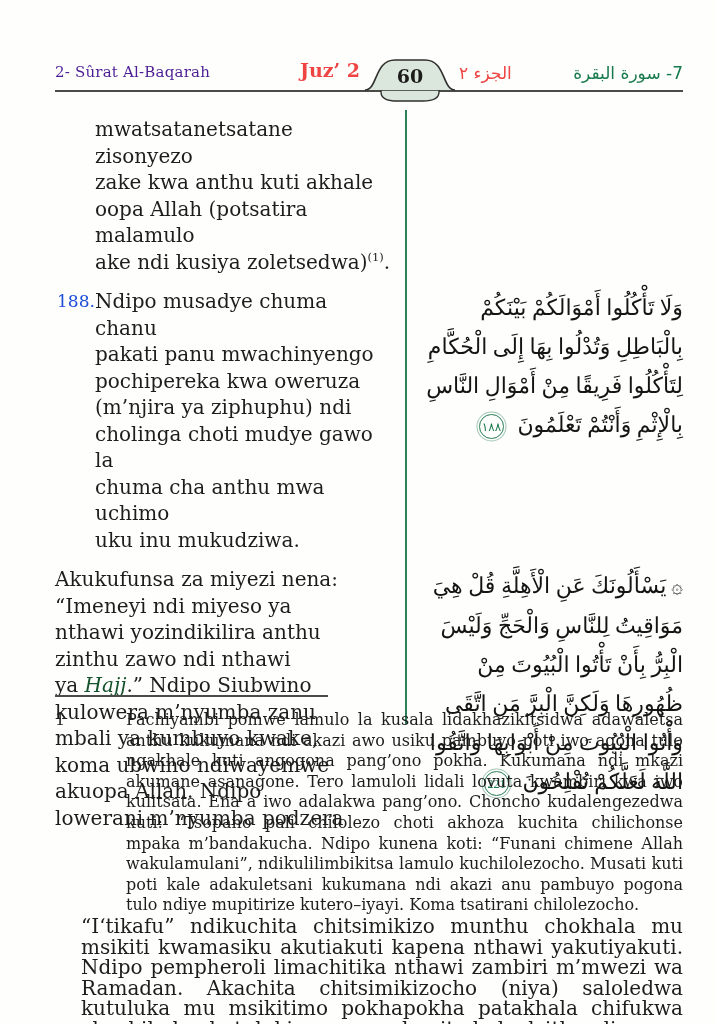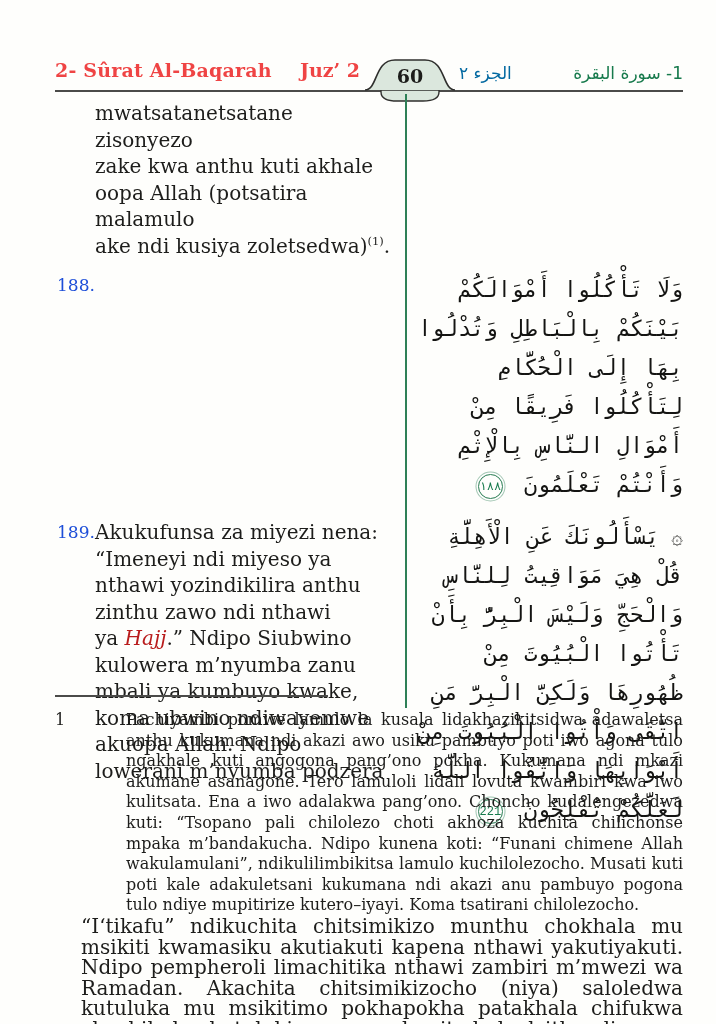--- a/index.html
+++ b/index.html
@@ -5,42 +5,42 @@
   html,body { margin:0; padding:0; background:#e8e8e8; }
   .page {
     position:relative; width:716px; height:1024px; margin:0 auto;
     background:#fefefc; overflow:hidden;
     font-family:"DejaVu Serif","Liberation Serif",serif;
     color:#1d1d1b;
   }
   
   .header { position:absolute; left:55px; top:50px; width:628px; height:40px;
             border-bottom:2px solid #4b4b49; }
-  .h-title { position:absolute; left:0; bottom:9px; font-size:19px; font-weight:bold;
-             color:#ef4444; letter-spacing:.2px; }
+  .h-title { position:absolute; left:0; bottom:9px; font-size:15px; font-weight:normal;
+             color:#4c1d95; letter-spacing:.2px; }
   .h-juz   { position:absolute; left:205px; width:100px; text-align:right; bottom:9px;
              font-size:19px; font-weight:bold; color:#ef4444; }
   .h-badge { position:absolute; left:310px; top:6px; width:90px; height:46px; }
-  .h-juz-ar   { position:absolute; left:404px; bottom:7px; font-size:17px; color:#0369a1;
+  .h-juz-ar   { position:absolute; left:404px; bottom:7px; font-size:17px; color:#ef4444;
                 font-family:"DejaVu Sans","Liberation Sans",sans-serif; direction:rtl;margin-top:42px; }
   .h-surah-ar { position:absolute; right:0; bottom:7px; font-size:17px; color:#177a4c;
                 font-family:"DejaVu Sans","Liberation Sans",sans-serif; direction:rtl; }
   
-  .body { position:absolute; left:55px; top:100px; width:628px; }
+  .body { position:absolute; left:55px; top:116px; width:628px; }
   .v-divider { position:absolute; left:350px; top:-6px; width:2px; height:614px;
                background:#2e8057; }
   .row { display:flex; align-items:flex-start; margin-bottom:13px; }
   .t-cell { width:336px; display:flex; }
   .v-num { width:40px; flex:none; color:#1d4ed8; font-size:17px; padding-top:3px;
            padding-left:2px; box-sizing:border-box; }
   .v-text { flex:1; font-size:20px; line-height:26.5px; white-space:pre-line; }
-  .hajj { color:#b91c1c; font-style:italic; }
+  .hajj { color:#14532d; font-style:italic; }
   .fn-ref { font-size:11.5px; vertical-align:super; line-height:0; }
   .a-cell { margin-left:auto; width:268px; direction:rtl; text-align:right;
-            font-family:Liberation Mono, monospace;
+            font-family:Liberation Serif, serif;
             font-size:22px; line-height:39px; color:#141412; }
   .hizb-marker { font-size:20px; color:#2a2a28; }
   .medallion { display:inline-block; width:25px; height:25px; border-radius:50%;
                border:1.5px solid #2e8057; box-shadow:0 0 0 1.5px #fff,0 0 0 2.5px rgba(46,128,87,.45);
                color:#177a4c; font-size:12px; line-height:25px; text-align:center;
                vertical-align:middle; margin:0 8px 0 2px; box-sizing:border-box; }
   
   .footnotes { position:absolute; left:55px; top:695px; width:628px; }
   .fn-rule { width:273px; height:2px; background:#4b4b49; margin-bottom:13px; }
   .fn { display:flex; }
@@ -56,47 +56,53 @@
 
   <div class="header">
     <span class="h-title">2- Sûrat Al-Baqarah</span>
     <span class="h-juz">Juz’ 2</span>
     <svg class="h-badge" viewBox="0 0 90 46" xmlns="http://www.w3.org/2000/svg">
       <path d="M16,34 L74,34 L74,36 C74,43.5 66,45 58,45 L32,45 C24,45 16,43.5 16,36 Z" fill="#dbe7dd" stroke="#2f2f2d" stroke-width="1.4"></path>
       <path d="M0,34 C13,34 9,4 30,4 L60,4 C81,4 77,34 90,34" fill="#dbe7dd" stroke="#2f2f2d" stroke-width="1.6"></path>
       <text x="45" y="27" text-anchor="middle" font-size="19" font-weight="bold" fill="#1c1c1a" font-family="DejaVu Serif, Liberation Serif, serif">60</text>
     </svg>
     <span class="h-juz-ar">الجزء ٢</span>
-    <span class="h-surah-ar">1- سورة البقرة</span>
+    <span class="h-surah-ar">7- سورة البقرة</span>
   </div>
 
   <div class="body">
     <div class="v-divider"></div>
 
     <div class="row">
       <div class="t-cell">
         <span class="v-num"></span>
         <p class="v-text"><span>mwatsatanetsatane zisonyezo
 zake kwa anthu kuti akhale
 oopa Allah (potsatira malamulo
 ake ndi kusiya zoletsedwa)</span><span class="fn-ref">(1)</span><span>.</span></p>
       </div>
       <div class="a-cell"></div>
     </div>
 
     <div class="row">
       <div class="t-cell">
         <span class="v-num">188.</span>
+        <p class="v-text">Ndipo musadye chuma chanu
+pakati panu mwachinyengo
+pochipereka kwa oweruza
+(m’njira ya ziphuphu) ndi
+cholinga choti mudye gawo la
+chuma cha anthu mwa uchimo
+uku inu mukudziwa.</p>
       </div>
       <div class="a-cell"><span>وَلَا تَأْكُلُوا أَمْوَالَكُمْ بَيْنَكُمْ بِالْبَاطِلِ وَتُدْلُوا بِهَا إِلَى الْحُكَّامِ لِتَأْكُلُوا فَرِيقًا مِنْ أَمْوَالِ النَّاسِ بِالْإِثْمِ وَأَنْتُمْ تَعْلَمُونَ </span><span class="medallion">١٨٨</span></div>
     </div>
 
     <div class="row">
       <div class="t-cell">
-        <span class="v-num">189.</span>
         <p class="v-text"><span>Akukufunsa za miyezi nena:
 “Imeneyi ndi miyeso ya
 nthawi yozindikilira anthu
 zinthu zawo ndi nthawi
 ya </span><span class="hajj">Hajj</span><span>.” Ndipo Siubwino
 kulowera m’nyumba zanu
 mbali ya kumbuyo kwake,
 koma ubwino ndiwayemwe
 akuopa Allah. Ndipo
 lowerani m’nyumba podzera</span></p>

